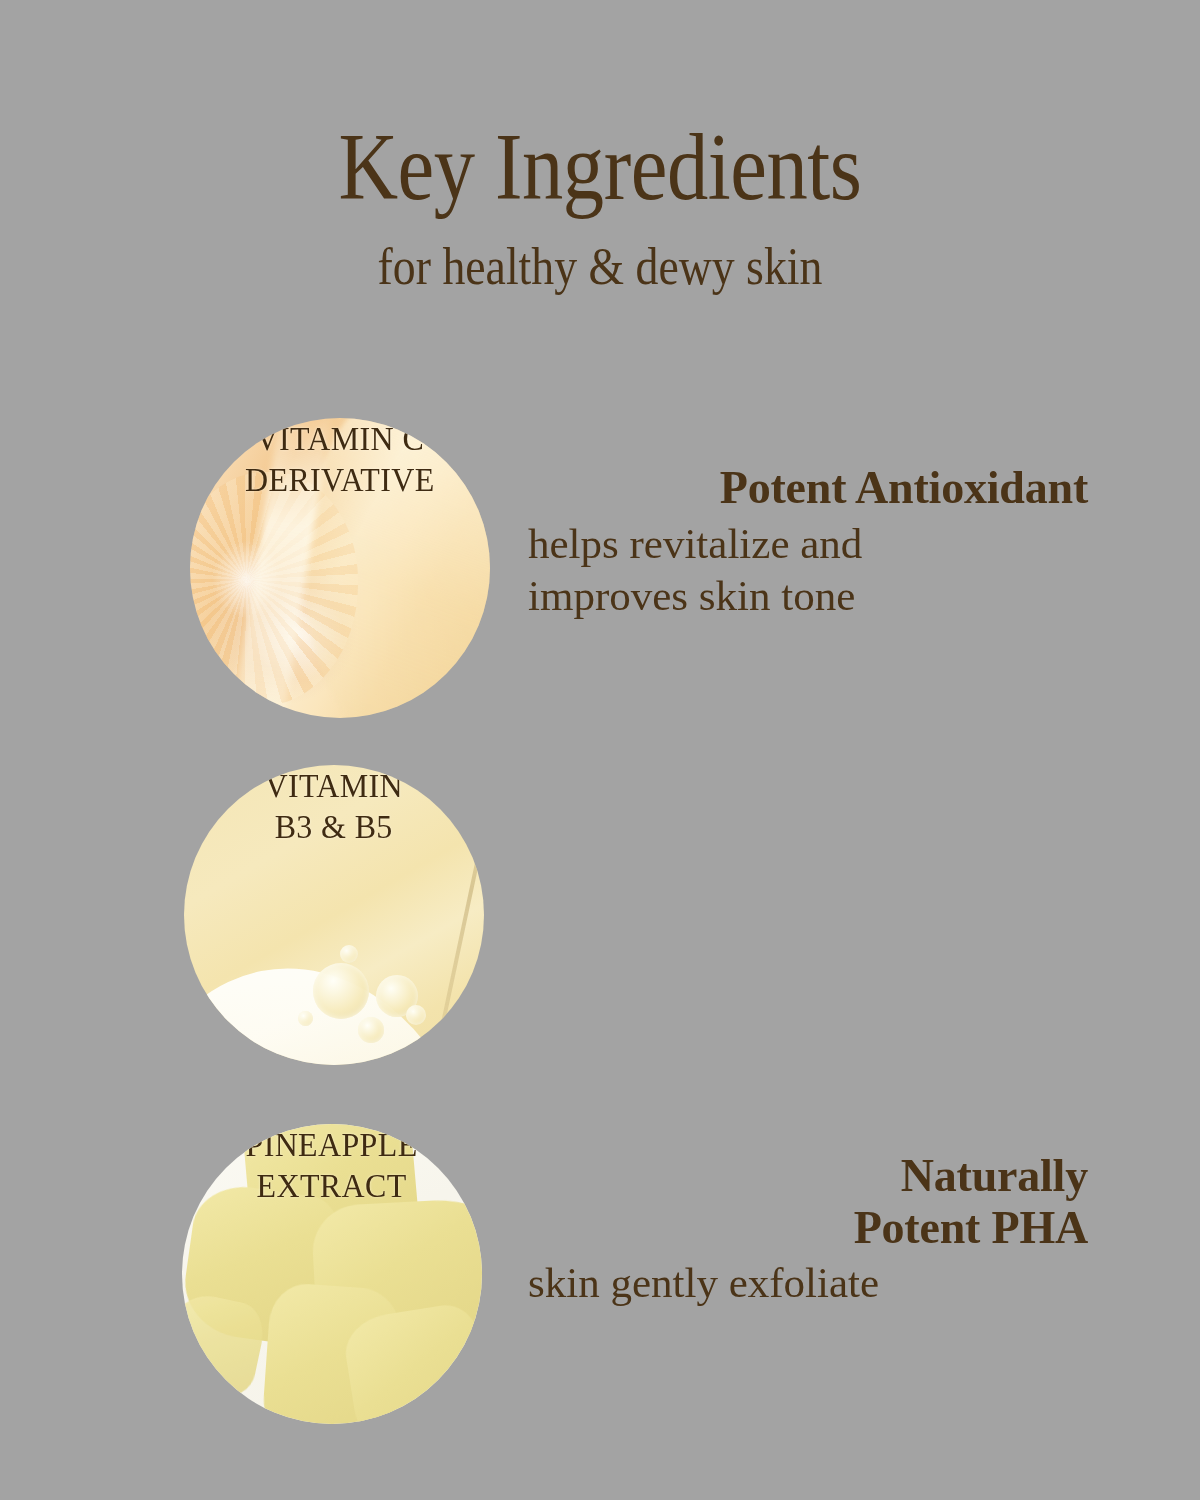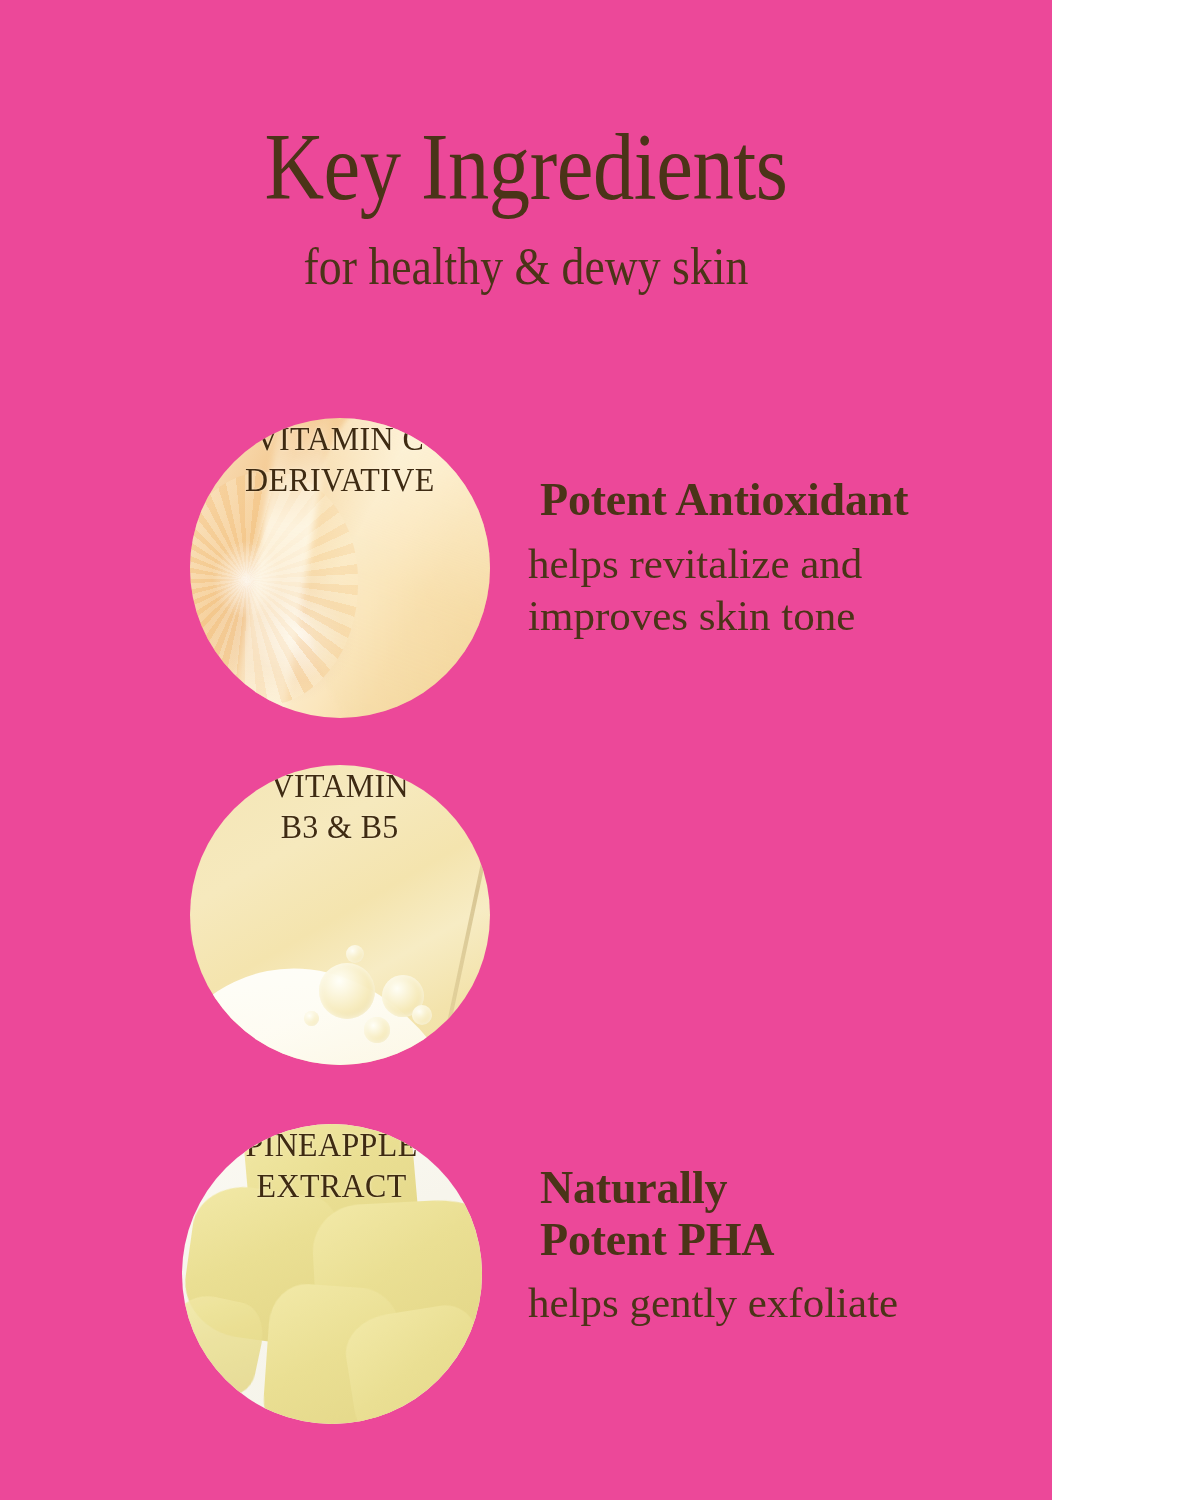--- a/index.html
+++ b/index.html
@@ -10,24 +10,24 @@
     width: 1200px;
     height: 1500px;
     background: #ffffff;
     font-family: "Liberation Serif", "DejaVu Serif", serif;
     color: #4b3418;
     overflow: hidden;
     position: relative;
   }
 
   .page {
-    width: 1052px;
+    width: 1200px;
     height: 1500px;
     position: relative;
-    background: #ec4899;
+    background: #a3a3a3;
   }
 
   
   .header {
     padding-top: 118px;
     text-align: center;
   }
   .title {
     font-family: "Liberation Serif", "DejaVu Serif", serif;
     font-size: 96px;
@@ -241,23 +241,24 @@
     position: absolute;
     left: 528px;
     width: 560px;
   }
   .copy-heading {
     font-family: "Liberation Serif", "DejaVu Serif", serif;
     font-weight: 700;
     font-size: 46px;
     line-height: 1.12;
     color: #4b3418;
-    margin: 12px;
+    margin: 0;
     letter-spacing: -0.2px;
     white-space: pre-line;
+    text-align: right;
   }
   .copy-body {
     font-family: "Liberation Serif", "DejaVu Serif", serif;
     font-weight: 400;
     font-size: 43px;
     line-height: 1.22;
     color: #4b3418;
     margin: 4px 0 0 0;
     white-space: pre-line;
   }
@@ -284,21 +285,21 @@
         </div>
       </div>
       <div class="copy" style="top:62px;">
         <p class="copy-heading">Potent Antioxidant</p>
         <p class="copy-body">helps revitalize and
 improves skin tone</p>
       </div>
     </div>
 
     <div class="row">
-      <div class="circle-wrap" style="left:190px; top:15px;">
+      <div class="circle-wrap" style="left:184px; top:15px;">
         <div class="circle">
           <div class="tex-oil"></div>
           <div class="bub b1"></div>
           <div class="bub b2"></div>
           <div class="bub b3"></div>
           <div class="bub b4"></div>
           <div class="bub b5"></div>
           <div class="bub b6"></div>
           <div class="circle-label">VITAMIN
 B3 &amp; B5</div>
@@ -316,18 +317,18 @@
           <div class="chunk c4"></div>
           <div class="chunk c5"></div>
           <div class="chunk c6"></div>
           <div class="circle-label">PINEAPPLE
 EXTRACT</div>
         </div>
       </div>
       <div class="copy" style="top:50px;">
         <p class="copy-heading">Naturally
 Potent PHA</p>
-        <p class="copy-body">helps gently exfoliate</p>
+        <p class="copy-body">skin gently exfoliate</p>
       </div>
     </div>
 
   </div>
 </div>
 
 </body></html>

